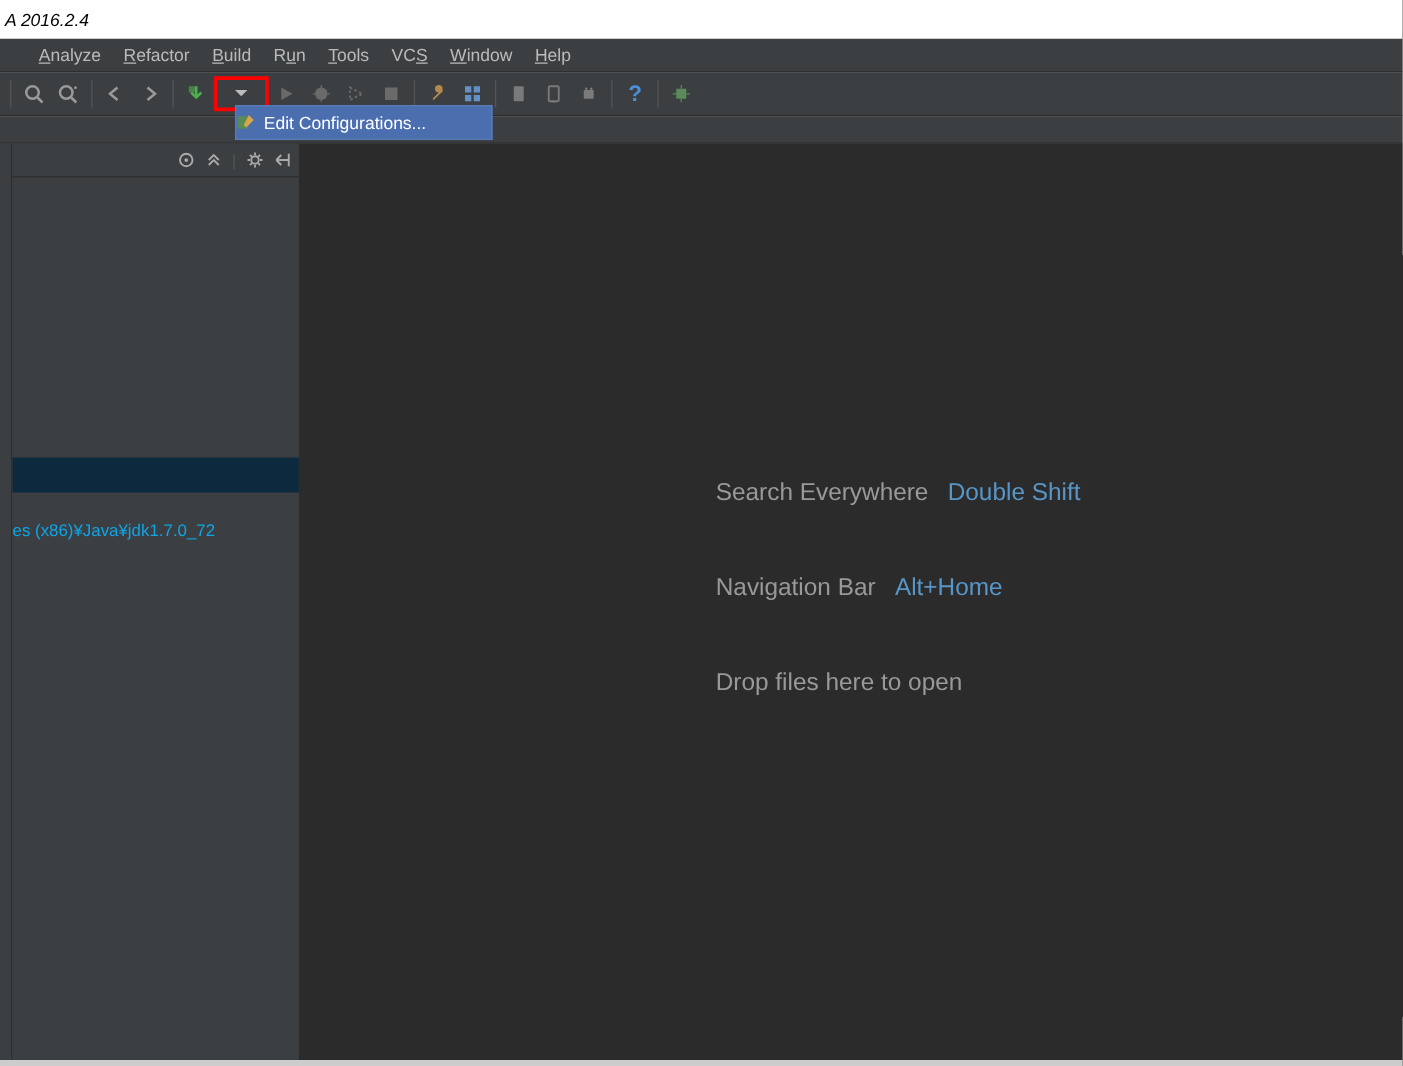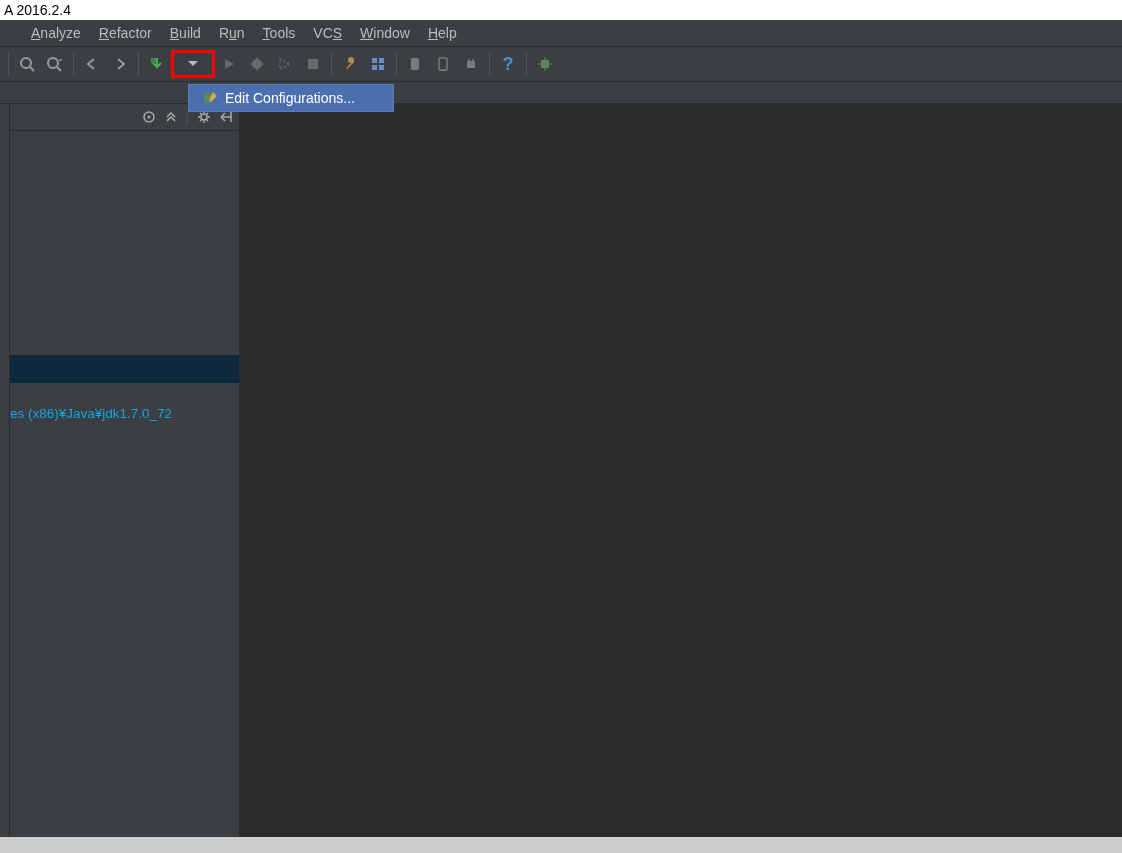--- a/index.html
+++ b/index.html
@@ -6,27 +6,28 @@
   body {
     font-family: "Segoe UI", Arial, sans-serif;
     background: #fff;
     width: 1122px;
     height: 853px;
     overflow: hidden;
     position: relative;
     font-size: 13px;
   }
   .title-bar {
-    height: 20px;
+    height: 31px;
     background: #ffffff;
     color: #000000;
     padding: 0px 4px;
     font-size: 14px;
     display: flex;
     align-items: center;
+    font-style: italic;
   }
   .menu-bar {
     height: 27px;
     background: #3c3f41;
     display: flex;
     align-items: center;
     padding: 0 22px;
     color: #bbbbbb;
     font-size: 14px;
     border-bottom: 1px solid #2b2b2b;
@@ -74,21 +75,21 @@
     top: 84px;
     left: 188px;
     background: #4b6eaf;
     border: 1px solid #5a7db8;
     color: #ffffff;
     font-size: 14px;
     height: 28px;
     width: 206px;
     display:flex;
     align-items:center;
-    padding: 0 14px;
+    padding: 0 0;
     gap:6px;
     z-index:10;
   }
   .nav-bar {
     height: 22px;
     background: #3c3f41;
     border-bottom: 1px solid #2b2b2b;
   }
   .body-area {
     display:flex;
@@ -327,17 +328,28 @@
           </svg>
       </span>
     </div>
     <div class="tree-area">
       <div class="tree-selected"></div>
       <div class="tree-label">es (x86)¥Java¥jdk1.7.0_72</div>
     </div>
   </div>
   <div class="editor-area">
     <div class="welcome">
+      <span class="row">
+        <span>Search Everywhere</span>
+        <span class="kb">Double Shift</span>
+      </span>
+      <span class="row">
+        <span>Navigation Bar</span>
+        <span class="kb">Alt+Home</span>
+      </span>
+      <span class="row">
+        <span>Drop files here to open</span>
+      </span>
     </div>
   </div>
 </div>
 
 <div class="footer-white"></div>
 
 </body></html>

